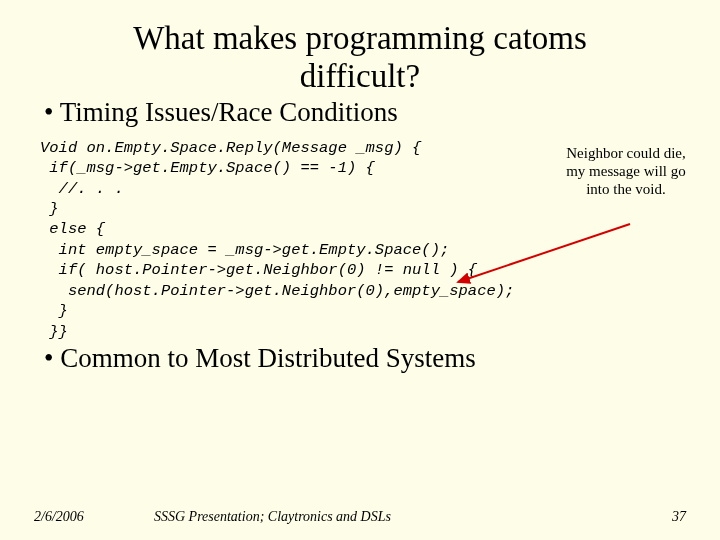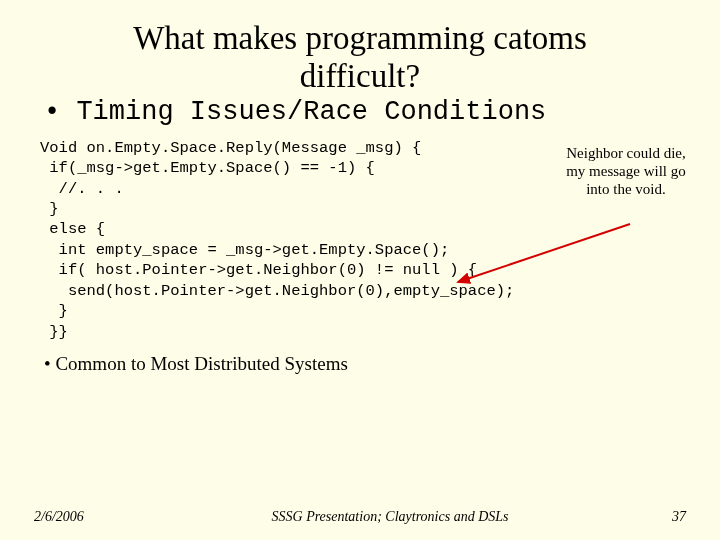--- a/index.html
+++ b/index.html
@@ -30,32 +30,32 @@
     font-size: 27px;
     line-height: 1.25;
     margin-bottom: 8px;
   }
   .bullets li::before {
     content: "• ";
   }
   .bullets li {
     padding-left: 22px;
     text-indent: -18px;
-    font-family: Liberation Mono, monospace;
   }
   .code-area {
     position: relative;
     margin-top: 2px;
   }
   .code {
     font-family: "Courier New", Courier, monospace;
     font-size: 15.5px;
     line-height: 1.32;
     white-space: pre;
     padding-left: 0;
+    font-style: italic;
   }
   .annotation {
     position: absolute;
     right: -8px;
     top: 6px;
     width: 124px;
     font-size: 15px;
     line-height: 1.2;
     text-align: center;
     font-family: Liberation Serif, serif;
@@ -63,23 +63,22 @@
   .arrow {
     position: absolute;
     left: 410px;
     top: 84px;
     width: 190px;
     height: 70px;
     pointer-events: none;
   }
   .bullets2 {
     list-style: none;
-    font-size: 19px;
+    font-size: 27px;
     line-height: 1.25;
-    margin-top: 10px;
   }
   .bullets2 li::before {
     content: "• ";
   }
   .bullets2 li {
     padding-left: 22px;
     text-indent: -18px;
   }
   .footer {
     position: absolute;
@@ -87,21 +86,21 @@
     left: 0;
     width: 100%;
     font-size: 14px;
     font-style: italic;
     display: flex;
     justify-content: space-between;
     align-items: flex-start;
     padding: 0 34px;
   }
   .footer-date { font-style: italic; width: 120px; }
-  .footer-center { text-align: center; flex: 1; line-height: 1.2; }
+  .footer-center { text-align: left; flex: 1; line-height: 1.2; }
   .footer-page { width: 60px; text-align: right; }
 </style>
 </head>
 <body>
 
 <div class="slide">
 
   <h1 class="title">What makes programming catoms difficult?</h1>
 
   <ul class="bullets">

